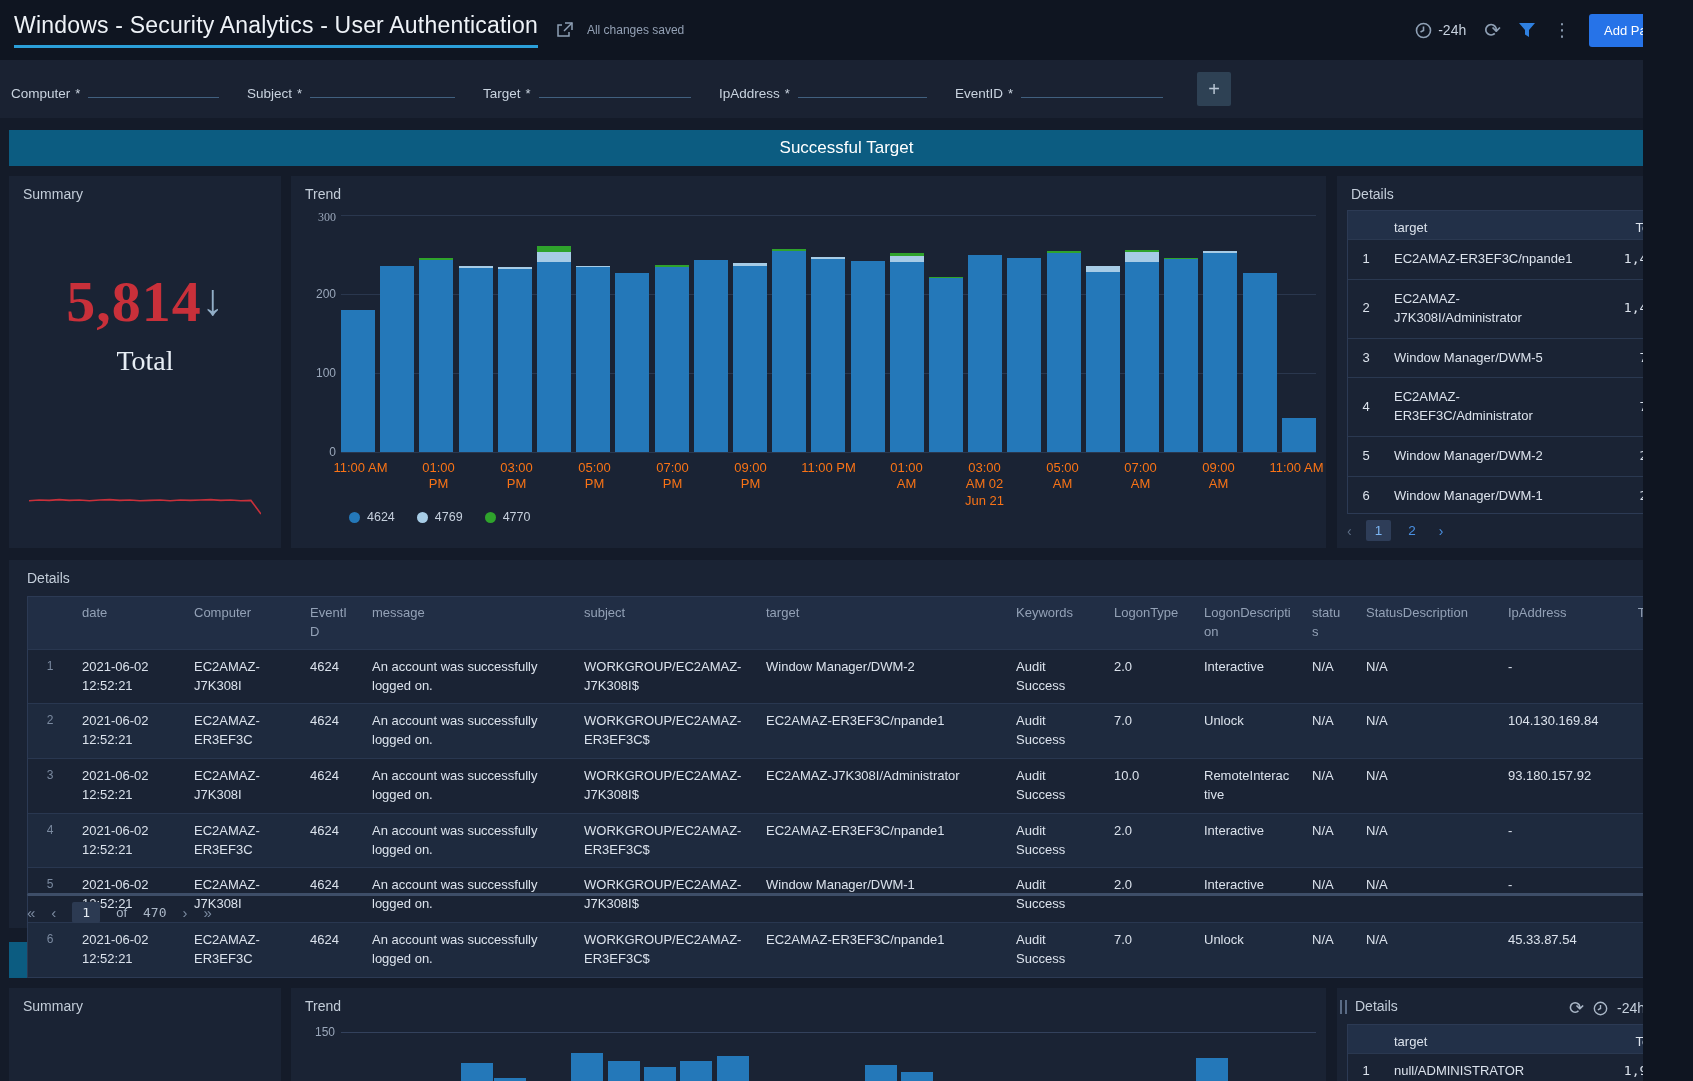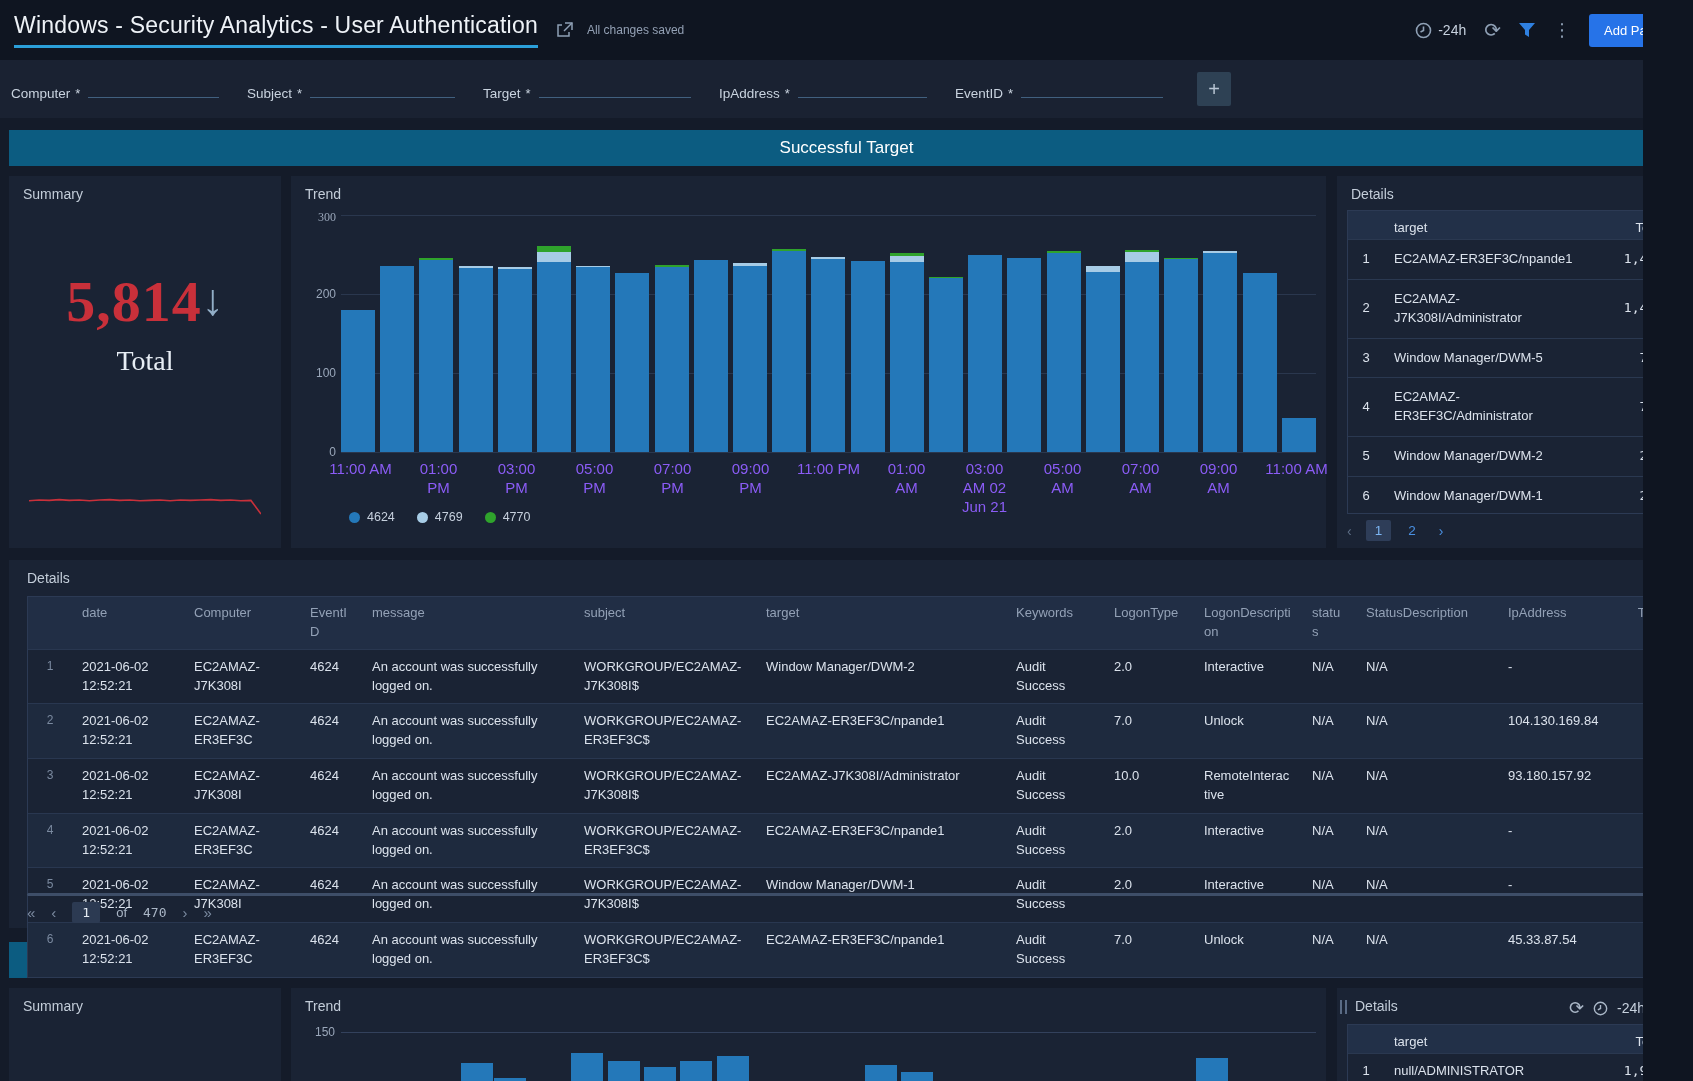--- a/index.html
+++ b/index.html
@@ -47,21 +47,21 @@
 
   
   #trend-s { left:291px; top:176px; width:1035px; height:372px; }
   .plot { position:absolute; left:50px; top:39px; width:975px; height:237px; }
   .gridline { position:absolute; left:0; width:100%; height:1px; background:#2a374e; }
   .ytick { position:absolute; right:983px; transform:translateY(-7px); font-size:12px; color:#9aa7ba; width:40px; text-align:right; }
   .bars { position:absolute; left:0; bottom:0; width:100%; height:100%; display:flex; align-items:flex-end; justify-content:space-between; }
   .bar-col { width:34px; display:flex; flex-direction:column; justify-content:flex-end; }
   .seg { width:100%; }
   .xlabels { position:absolute; left:50px; top:284px; width:975px; height:46px; }
-  .xlabel { position:absolute; transform:translateX(-50%); font-size:15px; color:#8b5cf6; text-align:center; line-height:1.25; white-space:nowrap; }
+  .xlabel { position:absolute; transform:translateX(-50%); font-size:13px; color:#f97316; text-align:center; line-height:1.25; white-space:nowrap; }
   .legend { position:absolute; left:58px; top:334px; display:flex; gap:22px; align-items:center; }
   .leg-item { display:flex; align-items:center; gap:7px; font-size:12.5px; color:#c6d0dd; }
   .leg-dot { width:11px; height:11px; border-radius:50%; }
 
   
   #side-s { left:1337px; top:176px; width:347px; height:372px; }
   .side-table { position:absolute; left:10px; top:34px; right:10px; height:304px; overflow:hidden; border:1px solid #2c3a54; }
   .side-head { display:grid; grid-template-columns:36px 1fr 78px; background:#223048; height:28px; align-items:center; font-size:12.5px; color:#93a1b6; }
   .side-row { display:grid; grid-template-columns:36px 1fr 78px; border-top:1px solid #2a3850; align-items:center; font-size:13px; color:#e2e8f1; min-height:27px; padding:2px 0; }
   .s-num { color:#7b8aa0; text-align:center; font-size:12px; }

